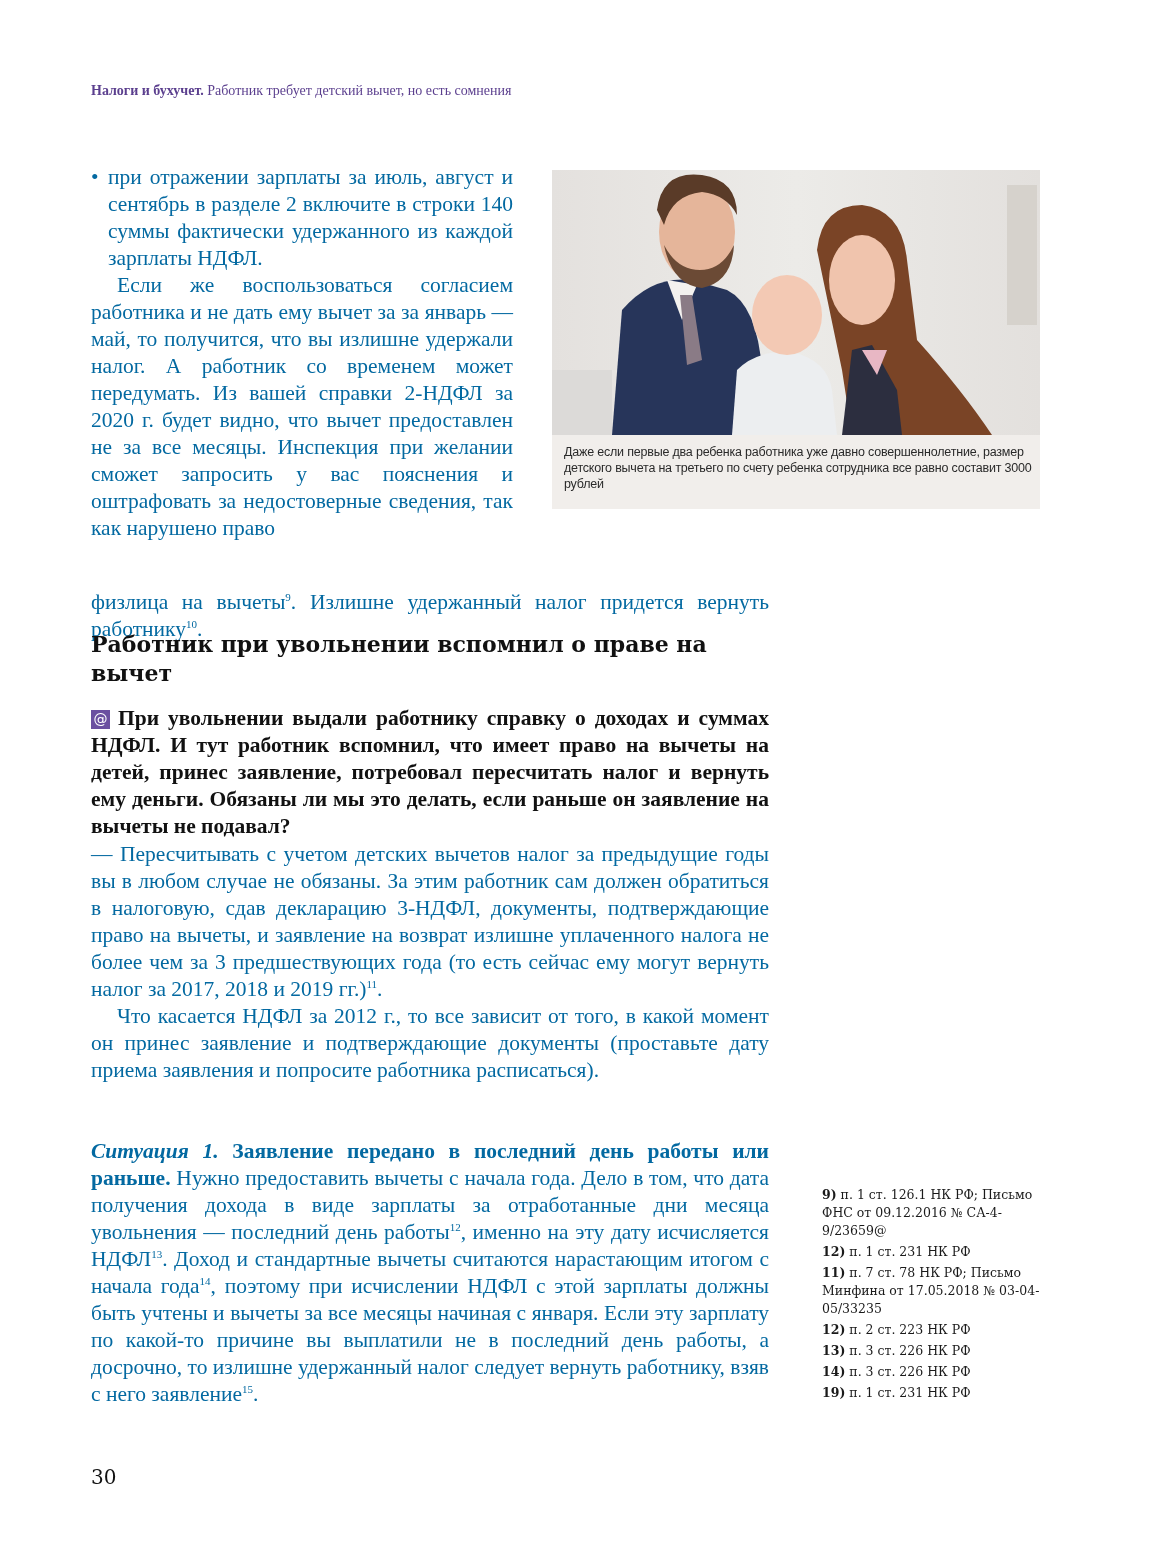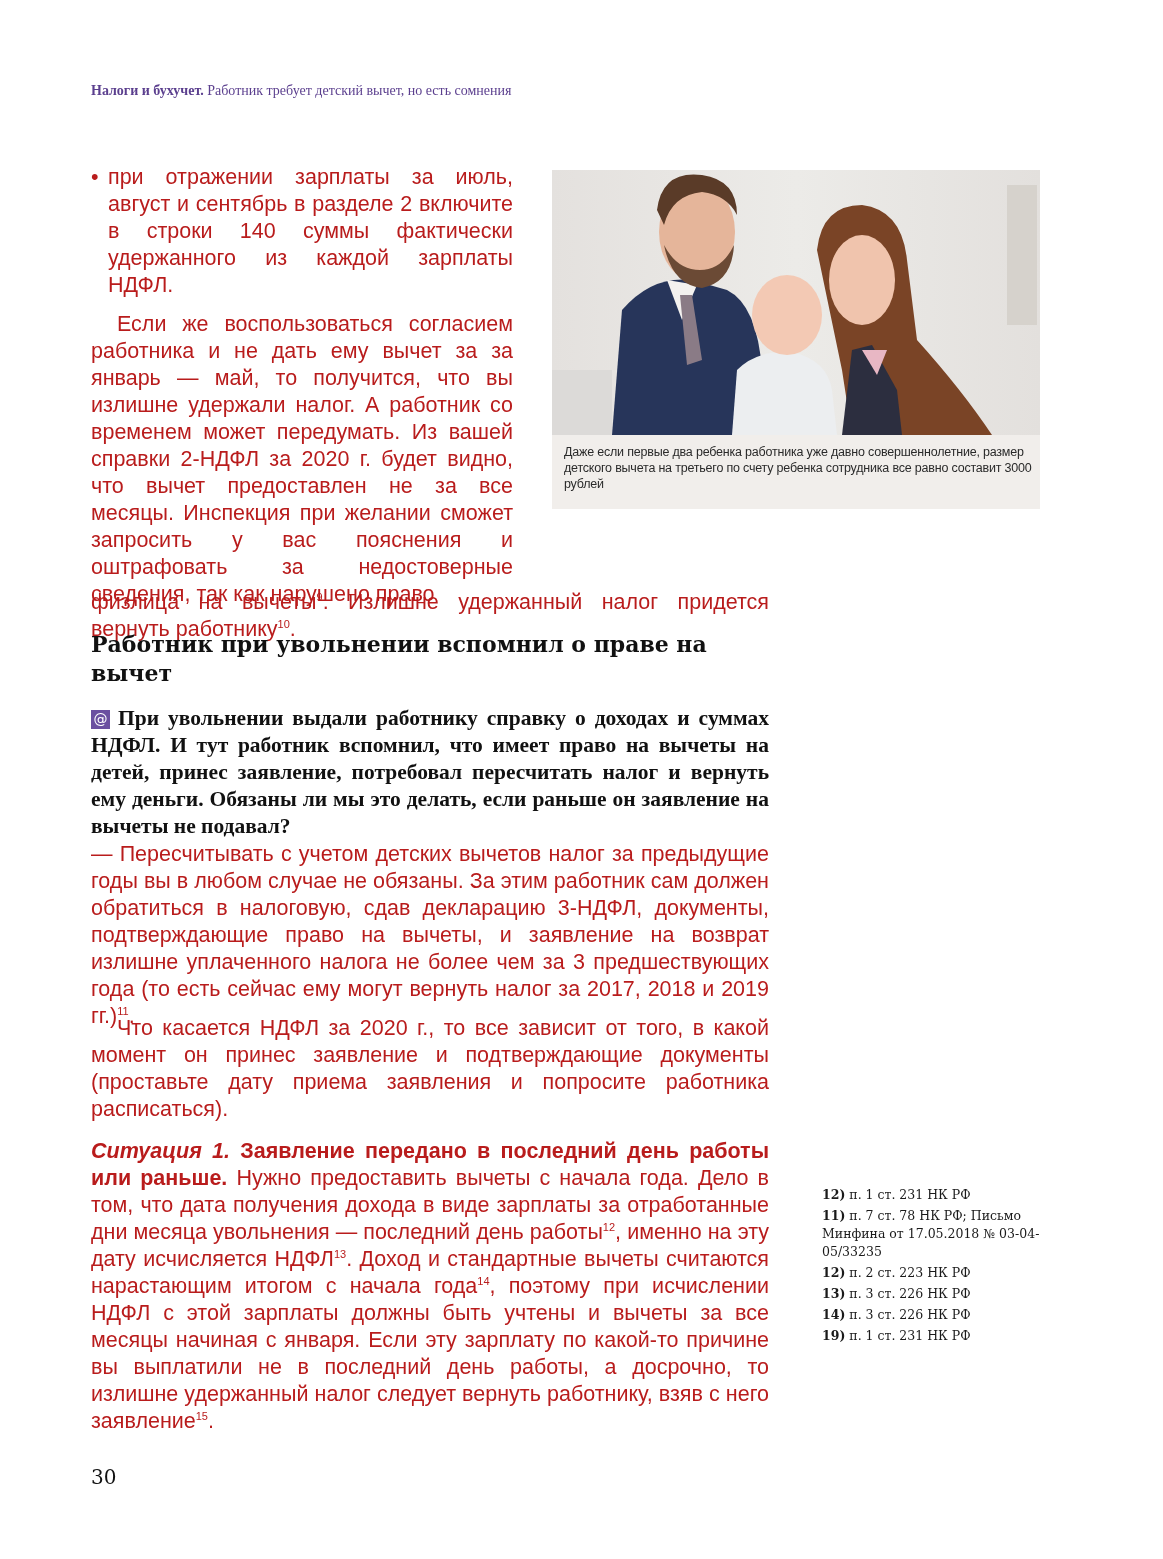--- a/index.html
+++ b/index.html
@@ -16,24 +16,24 @@
       position: absolute;
       left: 91px;
       top: 83px;
       font-family: "Liberation Serif", serif;
       font-size: 14px;
       color: #5b3f8e;
       white-space: nowrap;
     }
     .running-head .rh-bold { font-weight: bold; }
     .body-text {
-      font-family: Liberation Sans, sans-serif;
+      font-family: Liberation Serif, serif;
       font-size: 21.5px;
       line-height: 27px;
-      color: #b91c1c;
+      color: #0369a1;
     }
     .col-narrow {
       position: absolute;
       left: 91px;
       top: 164px;
       width: 422px;
       text-align: justify;
     }
     .col-wide {
       position: absolute;
@@ -46,21 +46,21 @@
       padding-left: 17px;
       margin: 0;
     }
     .bullet::before {
       content: "•";
       position: absolute;
       left: 0;
       top: 0;
     }
     p { margin: 0; }
-    .indent { text-indent: 26px; margin-top: 12px; }
+    .indent { text-indent: 26px; }
     sup {
       font-size: 11px;
       line-height: 0;
       vertical-align: super;
     }
     .photo-box {
       position: absolute;
       left: 552px;
       top: 170px;
       width: 488px;
@@ -204,28 +204,29 @@
 <h2 class="section-heading" style="margin:0;">Работник при увольнении вспомнил о праве на вычет</h2>
 
 <div class="question">
   <span class="at-icon">@</span><span>При увольнении выдали работнику справку о доходах и суммах НДФЛ. И тут работник вспомнил, что имеет право на вычеты на детей, принес заявление, потребовал пересчитать налог и вернуть ему деньги. Обязаны ли мы это делать, если раньше он заявление на вычеты не подавал?</span>
 </div>
 
 <div class="col-wide body-text answer">
   <span>— Пересчитывать с учетом детских вычетов налог за предыдущие годы вы в любом случае не обязаны. За этим работник сам должен обратиться в налоговую, сдав декларацию 3-НДФЛ, документы, подтверждающие право на вычеты, и заявление на возврат излишне уплаченного налога не более чем за 3 предшествующих года (то есть сейчас ему могут вернуть налог за 2017, 2018 и 2019 гг.)</span><sup>11</sup><span>.</span>
 </div>
 
-<div class="col-wide body-text para2 indent">Что касается НДФЛ за 2020 г., то все зависит от того, в какой момент он принес заявление и подтверждающие документы (проставьте дату приема заявления и попросите работника расписаться).</div>
+<div class="col-wide body-text para2 indent">Что касается НДФЛ за 2012 г., то все зависит от того, в какой момент он принес заявление и подтверждающие документы (проставьте дату приема заявления и попросите работника расписаться).</div>
 
 <div class="col-wide body-text situation">
   <span class="sit-label">Ситуация 1.</span>
   <span class="sit-title">Заявление передано в последний день работы или раньше.</span><span> Нужно предоставить вычеты с начала года. Дело в том, что дата получения дохода в виде зарплаты за отработанные дни месяца увольнения — последний день работы</span><sup>12</sup><span>, именно на эту дату исчисляется НДФЛ</span><sup>13</sup><span>. Доход и стандартные вычеты считаются нарастающим итогом с начала года</span><sup>14</sup><span>, поэтому при исчислении НДФЛ с этой зарплаты должны быть учтены и вычеты за все месяцы начиная с января. Если эту зарплату по какой-то причине вы выплатили не в последний день работы, а досрочно, то излишне удержанный налог следует вернуть работнику, взяв с него заявление</span><sup>15</sup><span>.</span>
 </div>
 
 <div class="footnotes">
+  <div class="footnote"><span class="fn-num">9)</span> <span>п. 1 ст. 126.1 НК РФ; Письмо ФНС от 09.12.2016 № СА-4-9/23659@</span></div>
   <div class="footnote"><span class="fn-num">12)</span> <span>п. 1 ст. 231 НК РФ</span></div>
   <div class="footnote"><span class="fn-num">11)</span> <span>п. 7 ст. 78 НК РФ; Письмо Минфина от 17.05.2018 № 03-04-05/33235</span></div>
   <div class="footnote"><span class="fn-num">12)</span> <span>п. 2 ст. 223 НК РФ</span></div>
   <div class="footnote"><span class="fn-num">13)</span> <span>п. 3 ст. 226 НК РФ</span></div>
   <div class="footnote"><span class="fn-num">14)</span> <span>п. 3 ст. 226 НК РФ</span></div>
   <div class="footnote"><span class="fn-num">19)</span> <span>п. 1 ст. 231 НК РФ</span></div>
 </div>
 
 <div class="page-number">30</div>
 

